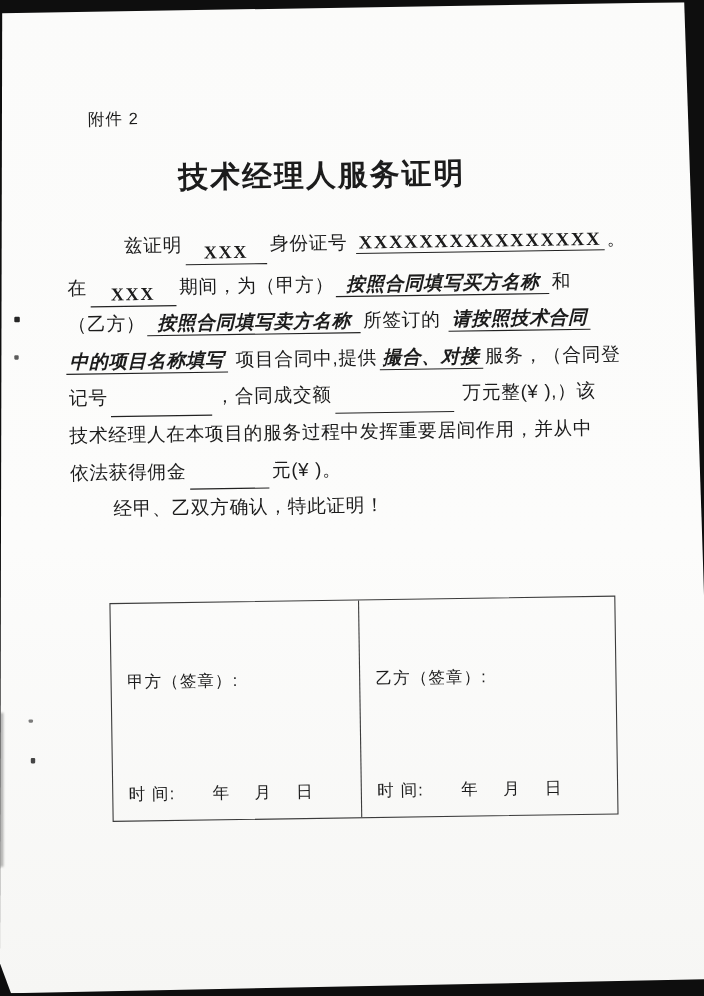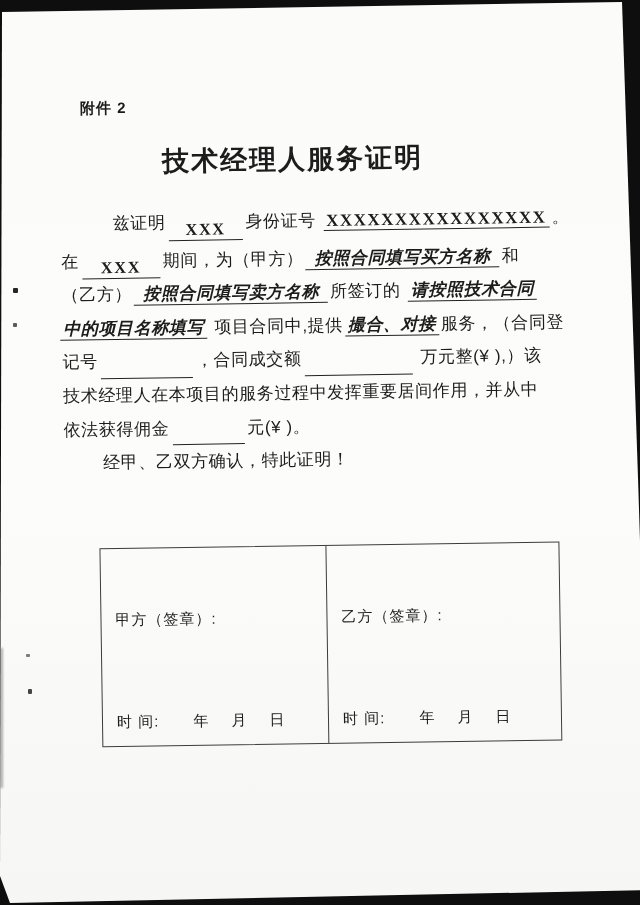--- a/index.html
+++ b/index.html
@@ -32,21 +32,21 @@
   
   #content {
     position: absolute; inset: 0;
     transform: rotate(-0.85deg);
     transform-origin: 320px 450px;
     color: #1c1c1c;
   }
 
   .attachment {
     position: absolute; left: 85px; top: 96px;
-    font-size: 15px; font-weight: 700; letter-spacing: 1px;
+    font-size: 15px; font-weight: 400; letter-spacing: 1px;
   }
   .doc-title {
     position: absolute; left: 0; top: 141px; width: 594px;
     text-align: center; font-size: 27px; font-weight: 700; letter-spacing: 2px;
   }
 
   .body-text {
     position: absolute; left: 64px; top: 204px; width: 486px;
     font-size: 17px; letter-spacing: 0.6px; white-space: nowrap;
   }

